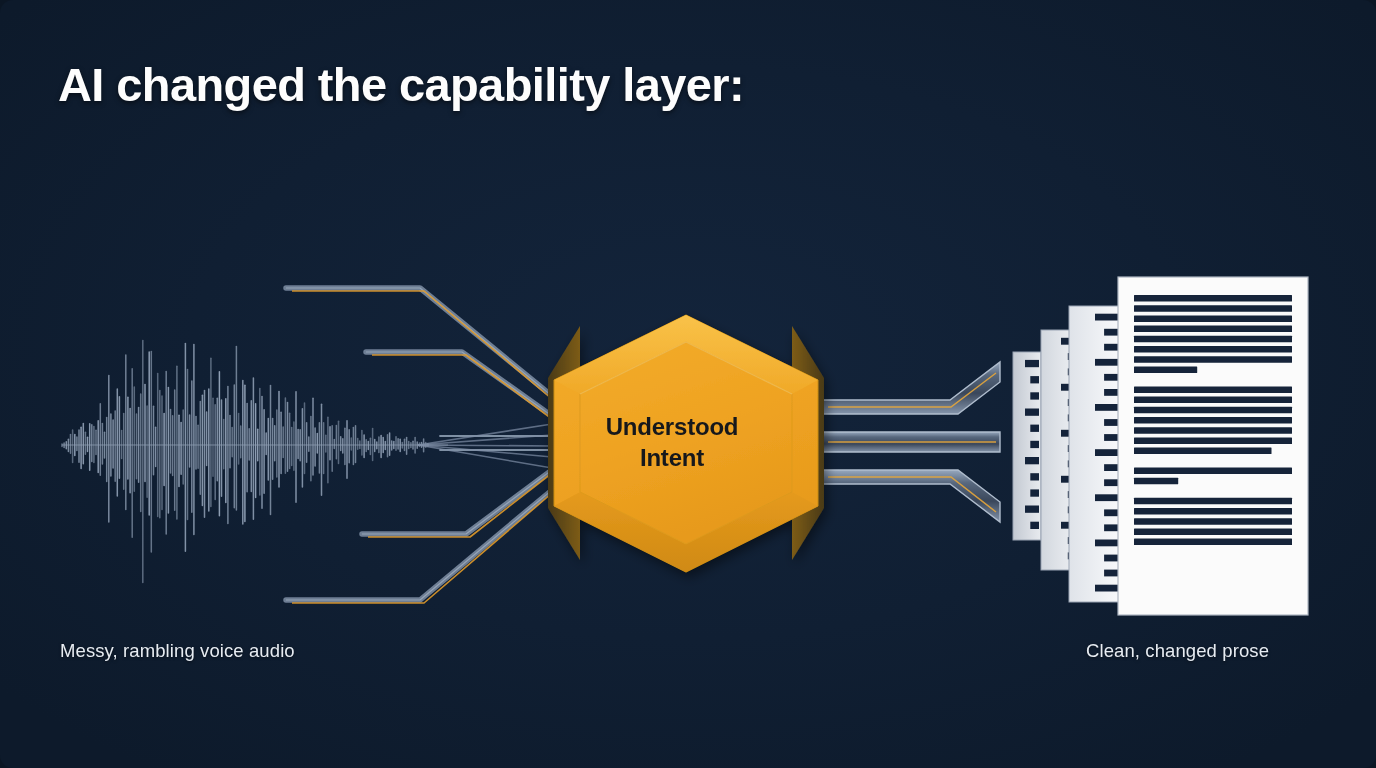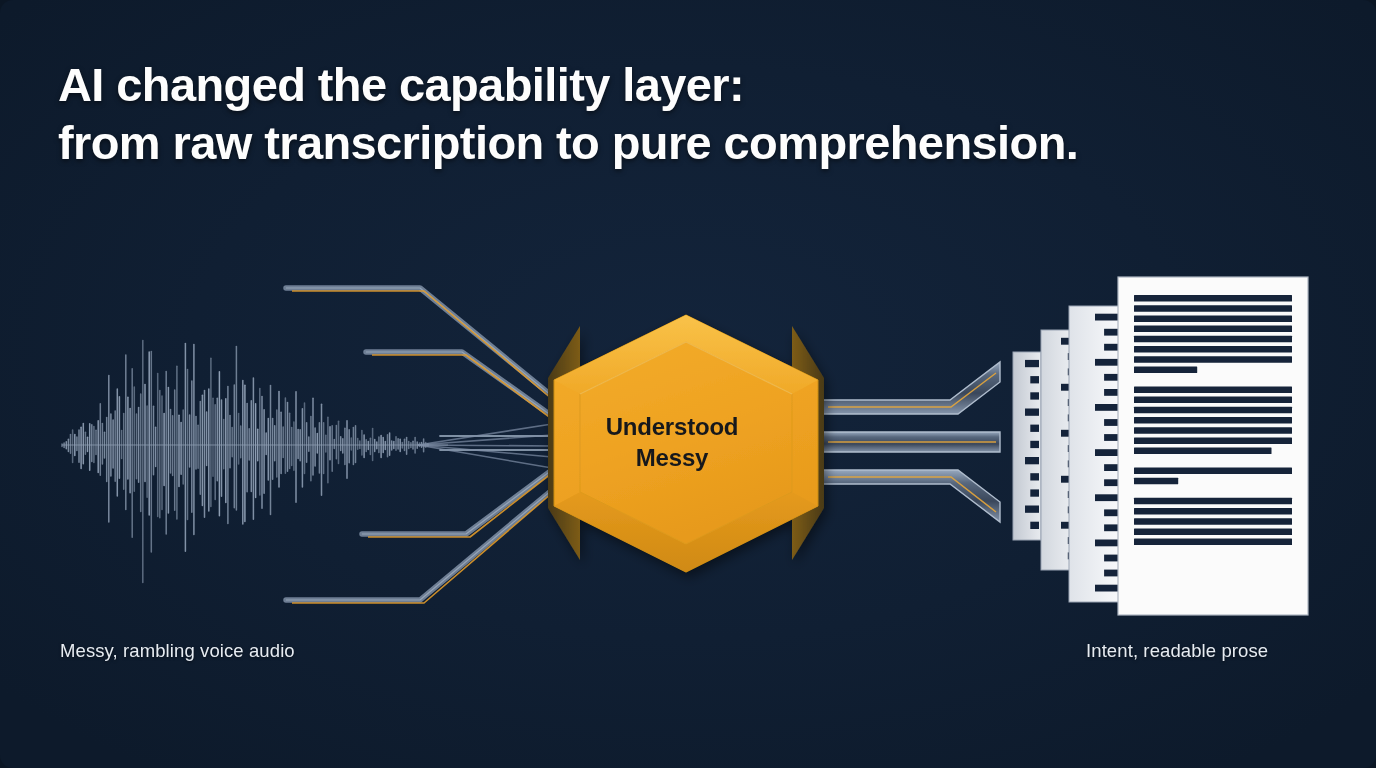--- a/index.html
+++ b/index.html
@@ -39,21 +39,20 @@
   }
   #hex-label .l2{display:block;}
 </style>
 </head>
 <body>
 
 <div id="stage">
 
   <div id="headline">
     <span class="ln">AI changed the capability layer:</span>
-    <span class="ln">from raw transcription to pure comprehension.</span>
   </div>
 
   <svg id="scene" viewBox="0 0 1376 768">
     <defs>
       <linearGradient id="gFace" x1="0" y1="0" x2="0.35" y2="1">
         <stop offset="0%" stop-color="#f3ad2c"></stop>
         <stop offset="55%" stop-color="#efa322"></stop>
         <stop offset="100%" stop-color="#e79a1c"></stop>
       </linearGradient>
       <linearGradient id="gTop" x1="0" y1="0" x2="0" y2="1">
@@ -404,19 +403,19 @@
           <rect x="1134" y="508.0" width="158.0" height="6.5" fill="#16243a" rx="0.5"></rect>
           <rect x="1134" y="518.2" width="158.0" height="6.5" fill="#16243a" rx="0.5"></rect>
           <rect x="1134" y="528.4" width="158.0" height="6.5" fill="#16243a" rx="0.5"></rect>
           <rect x="1134" y="538.6" width="158.0" height="6.5" fill="#16243a" rx="0.5"></rect>
         </g>
     </g>
   </svg>
 
   <div id="hex-label">
     <span>Understood</span>
-    <span class="l2">Messy</span>
+    <span class="l2">Intent</span>
   </div>
 
   <div class="caption" id="cap-left">Messy, rambling voice audio</div>
-  <div class="caption" id="cap-right">Intent, readable prose</div>
+  <div class="caption" id="cap-right">Clean, changed prose</div>
 
 </div>
 
 </body></html>

